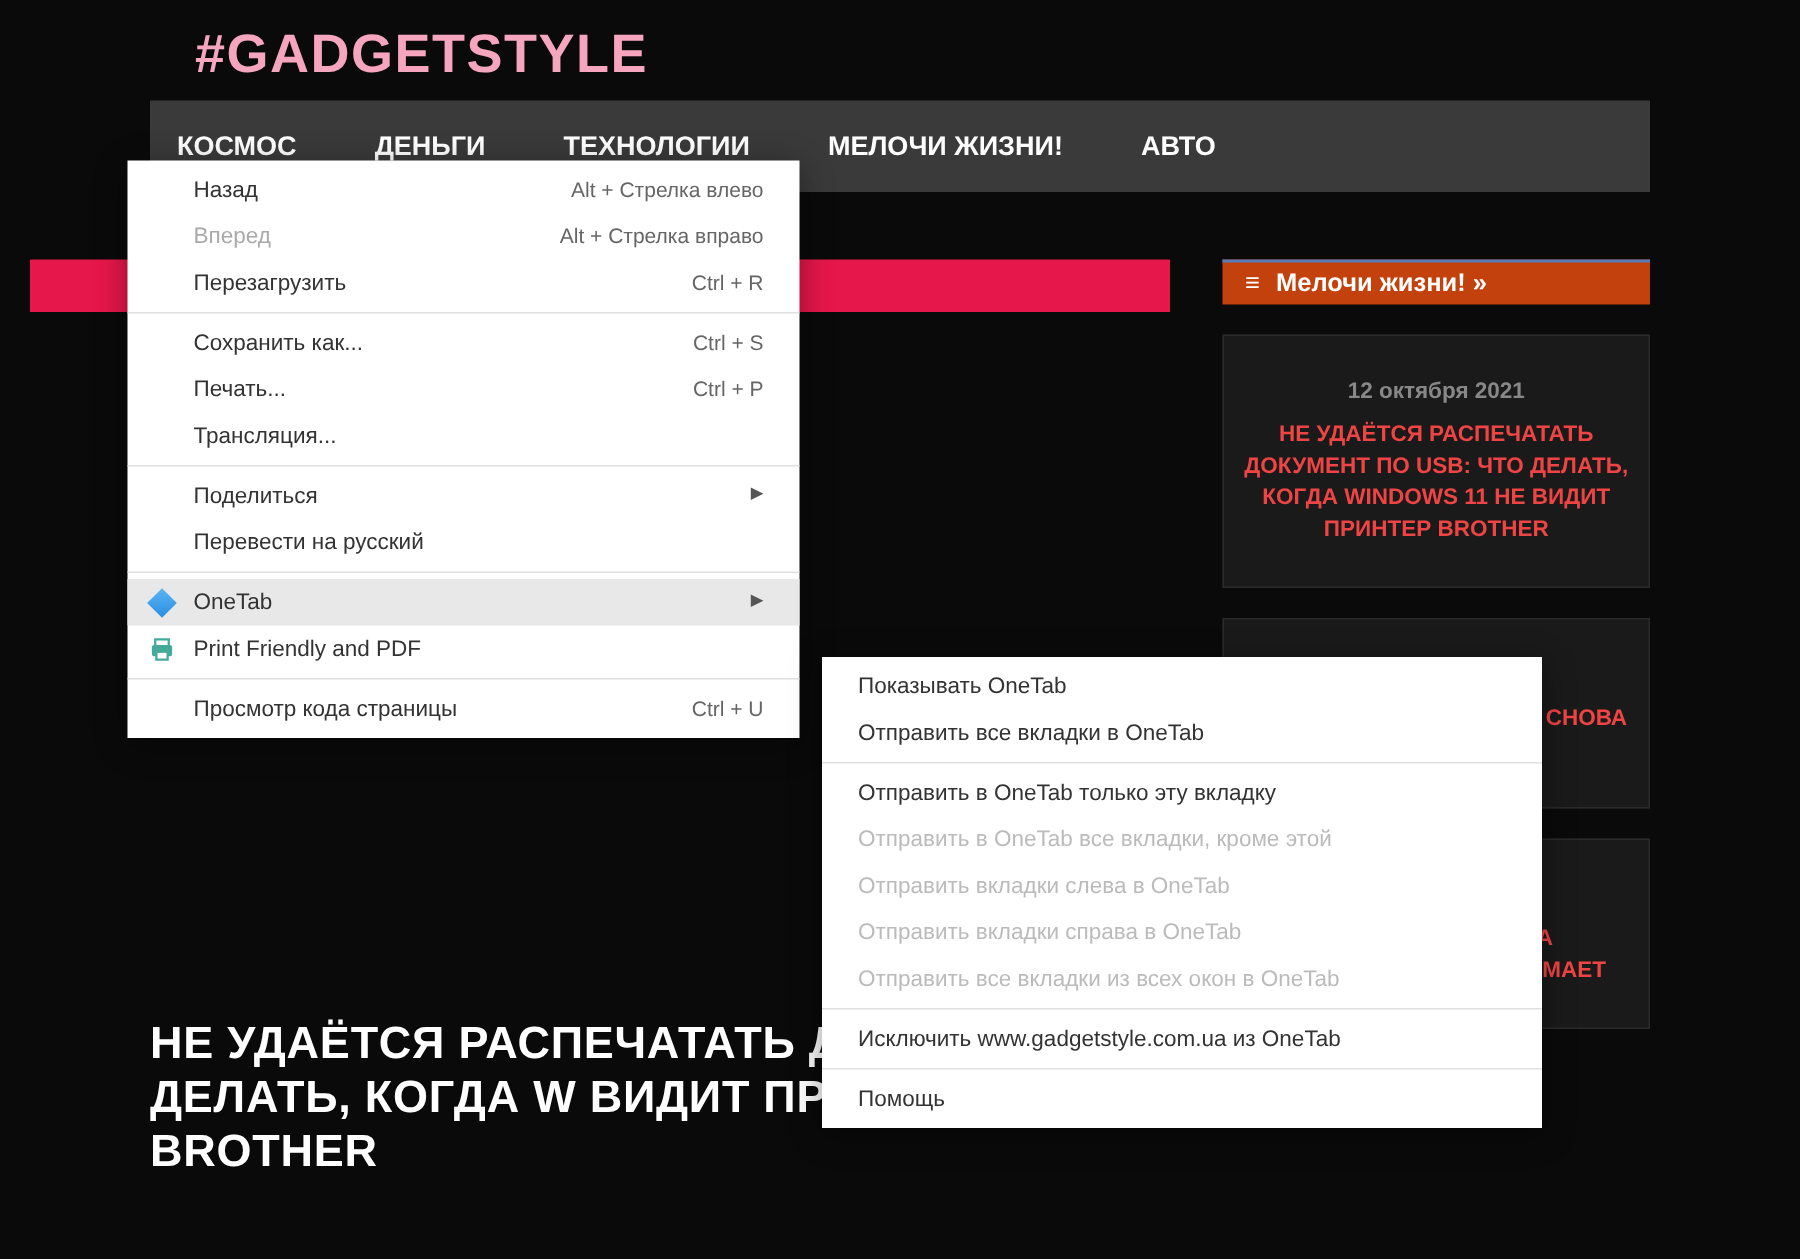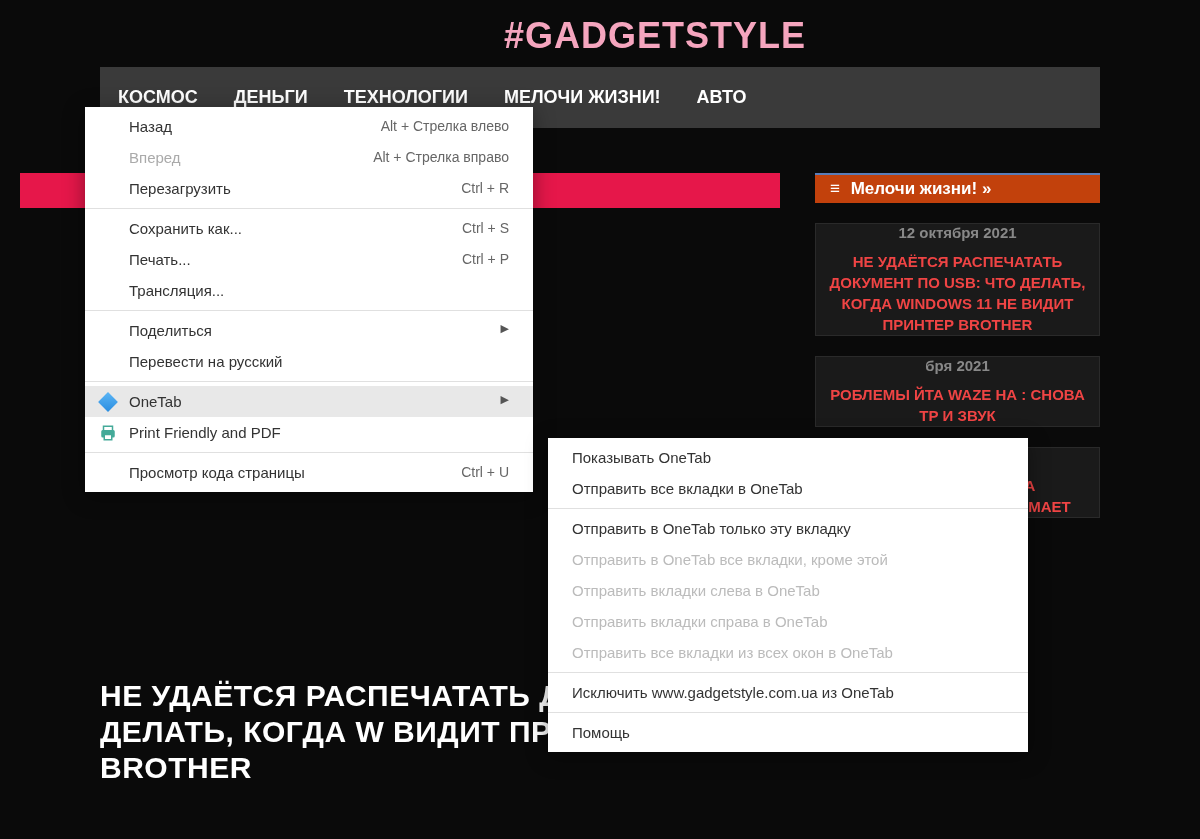--- a/index.html
+++ b/index.html
@@ -1,35 +1,35 @@
 <!DOCTYPE html>
 <html><head>
 <meta charset="utf-8">
 <style>
 * { margin: 0; padding: 0; box-sizing: border-box; }
 body { background: #0a0a0a; font-family: Arial, sans-serif; width: 1200px; height: 839px; overflow: hidden; position: relative; }
 
 .page-container { padding: 0 20px; }
 
-.site-title { color: #f5a5be; font-size: 36px; font-weight: bold; padding: 15px 0 10px 110px; letter-spacing: 1px; text-align: center; }
-
-.nav-bar { background: #3a3a3a; padding: 0; margin: 0 80px; display: flex; gap: 0; }
+.site-title { color: #f5a5be; font-size: 36px; font-weight: bold; padding: 15px 0 10px 110px; letter-spacing: 1px; }
+
+.nav-bar { background: #3a3a3a; padding: 0; margin: 0 80px; display: flex; gap: 16px; }
 .nav-item { color: #fff; font-size: 18px; font-weight: bold; padding: 20px 18px; cursor: pointer; }
 
 .content-area { display: flex; gap: 30px; margin: 45px 80px 0; }
 .main-content { flex: 1; }
 .red-bar { background: #e6174a; height: 35px; width: 760px; margin-left: -80px; }
 
 .article-title { color: #fff; font-size: 30px; font-weight: bold; margin-top: 470px; line-height: 1.2; letter-spacing: 0.5px; }
 
 .sidebar { width: 285px; }
 .sidebar-header { background: #c2410c; color: #fff; padding: 4px 15px; font-size: 17px; font-weight: bold; border-top: 2px solid #5a7cb8; }
 .sidebar-header-eq { margin-right: 6px; }
 
-.post-card { background: #1a1a1a; padding: 0 12px; margin-top: 20px; text-align: center; border: 1px solid #2a2a2a; }
+.post-card { background: #1a1a1a; padding: 28px 12px; margin-top: 20px; text-align: center; border: 1px solid #2a2a2a; }
 .post-date { color: #888; font-size: 15px; margin-bottom: 10px; font-weight: bold; }
 .post-title { color: #ef4444; font-size: 15px; font-weight: bold; line-height: 1.4; }
 
 
 .context-menu { position: absolute; top: 107px; left: 85px; width: 448px; background: #fff; box-shadow: 0 4px 20px rgba(0,0,0,0.4); font-family: 'Segoe UI', Arial, sans-serif; font-size: 15px; color: #333; }
 .menu-group { padding: 4px 0; }
 .menu-divider { height: 1px; background: #e0e0e0; margin: 0; }
 .menu-item { display: flex; align-items: flex-start; padding: 7px 24px 7px 44px; cursor: pointer; position: relative; }
 .menu-item.highlighted { background: #e8e8e8; }
 .menu-item.disabled { color: #aaa; }

